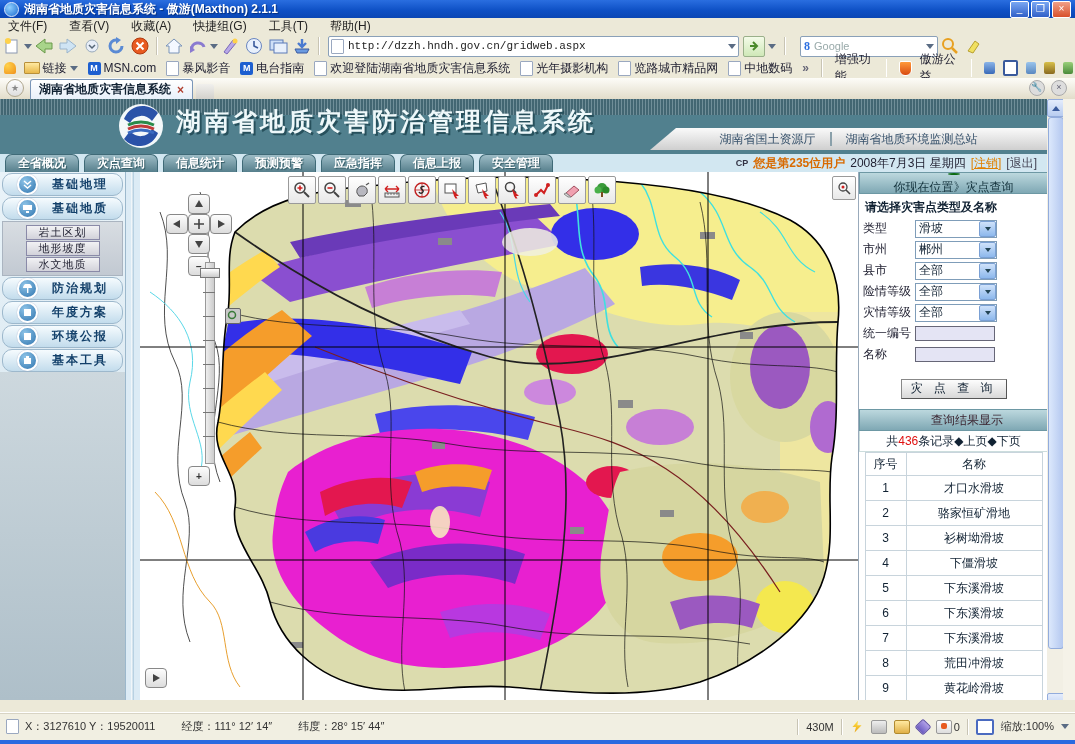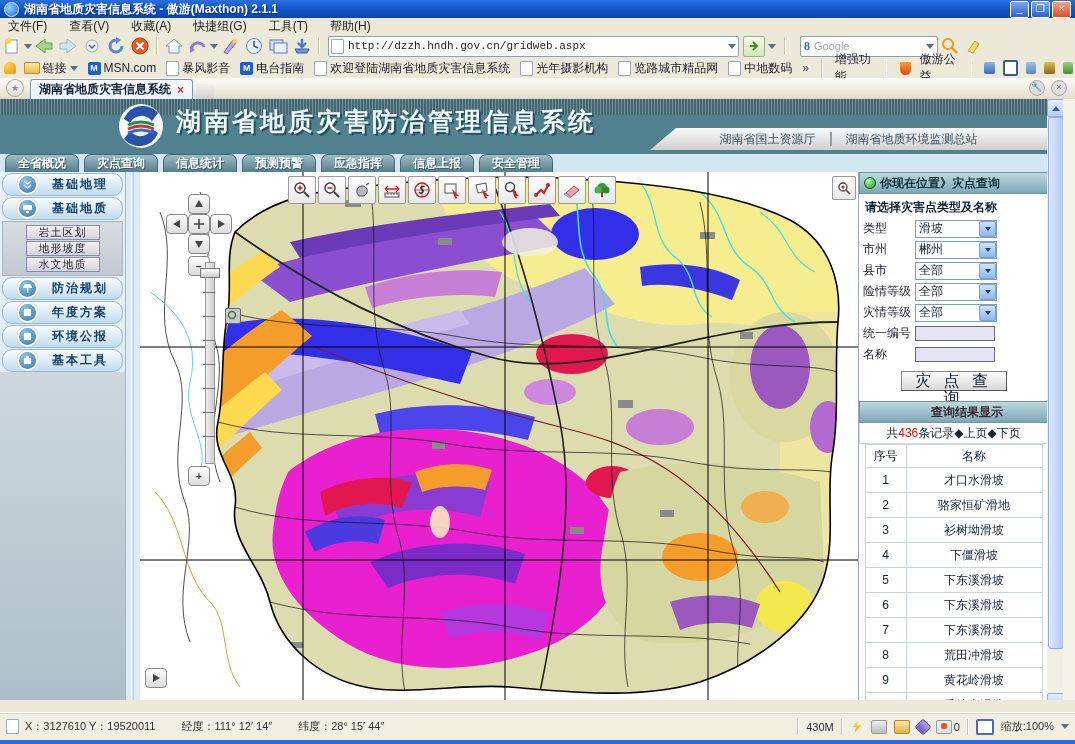--- a/index.html
+++ b/index.html
@@ -72,30 +72,30 @@
   .splitter .bar{position:absolute;left:5px;top:0;width:3px;height:100%;background:linear-gradient(90deg,#fff,#aac8dc);}
   .mapwrap{left:140px;top:172px;width:718px;height:528px;background:#fff;border-right:1px solid #9ab;overflow:hidden;}
   .maptoolbar{position:absolute;left:148px;top:176px;display:flex;gap:2px;}
   .mtbtn{width:26px;height:26px;background:linear-gradient(#ffffff,#e8e8e8);border:1px solid #9a9a9a;border-radius:2px;display:flex;align-items:center;justify-content:center;}
   .panbtn{position:absolute;width:20px;height:18px;background:linear-gradient(#fdfdfd,#dcdcdc);border:1px solid #888;border-radius:4px;display:flex;align-items:center;justify-content:center;font-size:10px;color:#333;font-weight:bold;}
   .slidertrack{position:absolute;left:205px;top:262px;width:8px;height:200px;background:linear-gradient(90deg,#eee,#ccc);border:1px solid #999;}
   .slidertick{position:absolute;left:203px;width:12px;height:1px;background:#777;}
   .sliderthumb{position:absolute;left:200px;top:268px;width:18px;height:8px;background:linear-gradient(#fff,#ccc);border:1px solid #777;}
   
   .rpanel{left:858px;top:172px;width:189px;height:528px;background:#fff;border-left:1px solid #9ab;}
-  .phead{position:relative;height:20px;background:linear-gradient(#bcd8de,#7fa8b4);border:1px solid #6d98a4;display:flex;align-items:center;gap:4px;padding:0 4px;color:#13323c;font-weight:bold;}
+  .phead{position:relative;height:20px;background:linear-gradient(#bcd8de,#7fa8b4);border:1px solid #6d98a4;display:flex;align-items:center;gap:4px;padding:0 4px;color:#13323c;font-weight:normal;flex-direction:column;}
   .greendot{width:10px;height:10px;border-radius:50%;background:radial-gradient(circle at 35% 30%,#b8f0b0,#1a9a20);border:1px solid #0a6a10;}
   .formrow{display:flex;align-items:center;height:17px;margin:4px 2px 0 4px;color:#223;}
   .formrow .lbl{width:52px;font-size:12px;}
   .selbox{width:80px;height:16px;background:#fff;border:1px solid #7f9db9;display:flex;align-items:center;}
   .selbox .val{flex:1;padding-left:3px;font-size:12px;color:#123;}
   .selarrow{width:15px;height:14px;background:linear-gradient(#cfe2fa,#8db8ec);border:1px solid #7aa0d4;border-radius:2px;display:flex;align-items:center;justify-content:center;}
   .selarrow i{width:0;height:0;border-left:3px solid transparent;border-right:3px solid transparent;border-top:4px solid #245;}
   .txtinput{width:78px;height:13px;background:#e4e4f4;border:1px solid #667;}
-  .querybtn{display:block;margin:8px auto 0;width:104px;height:18px;background:linear-gradient(#fdfdfd,#d8d8d8);border:1px solid #888;border-right-color:#555;border-bottom-color:#555;font-size:16px;letter-spacing:4px;color:#123;text-align:center;line-height:17px;}
+  .querybtn{display:block;margin:16px auto 0;width:104px;height:18px;background:linear-gradient(#fdfdfd,#d8d8d8);border:1px solid #888;border-right-color:#555;border-bottom-color:#555;font-size:12px;letter-spacing:4px;color:#123;text-align:center;line-height:17px;}
   .rhead2{margin-top:10px;}
   .countrow{height:20px;display:flex;align-items:center;justify-content:center;color:#123;border:1px solid #cdd;border-top:none;font-size:12px;}
   .countrow .num{color:#e01010;}
   .rtable{width:178px;margin:0 auto;border-collapse:collapse;font-size:12px;color:#123;}
   .rtable th,.rtable td{border:1px solid #c8d4dc;height:22px;text-align:center;font-weight:normal;}
   .rtable th{height:20px;}
   .rtable .c1{width:38px;}
   
   .vscroll{left:1047px;top:99px;width:16px;height:612px;background:#f2efe4;}
   .scrbtn{position:absolute;left:0;width:16px;height:16px;background:linear-gradient(#e4ecfc,#b8ccf0);border:1px solid #93acdc;border-radius:2px;display:flex;align-items:center;justify-content:center;}
@@ -324,20 +324,27 @@
   </div>
 
   <div class="abs navrow">
     <div class="navtab">全省概况</div>
     <div class="navtab">灾点查询</div>
     <div class="navtab">信息统计</div>
     <div class="navtab">预测预警</div>
     <div class="navtab">应急指挥</div>
     <div class="navtab">信息上报</div>
     <div class="navtab">安全管理</div>
+    <div class="userbar">
+      <span class="cp">CP</span>
+      <span class="visitor">您是第235位用户</span>
+      <span>2008年7月3日  星期四</span>
+      <span class="logout">[注销]</span>
+      <span class="exit">[退出]</span>
+    </div>
   </div>
 
   <div class="abs sidebar">
     <div class="sideitem">
       <span class="sideico">
           <svg width="9" height="9">
             <path d="M1 1 L4.5 4 L8 1 M1 5 L4.5 8 L8 5" fill="none" stroke="#fff" stroke-width="1.4"></path>
           </svg>
         </span>
       <span class="sidelabel">基础地理</span>

